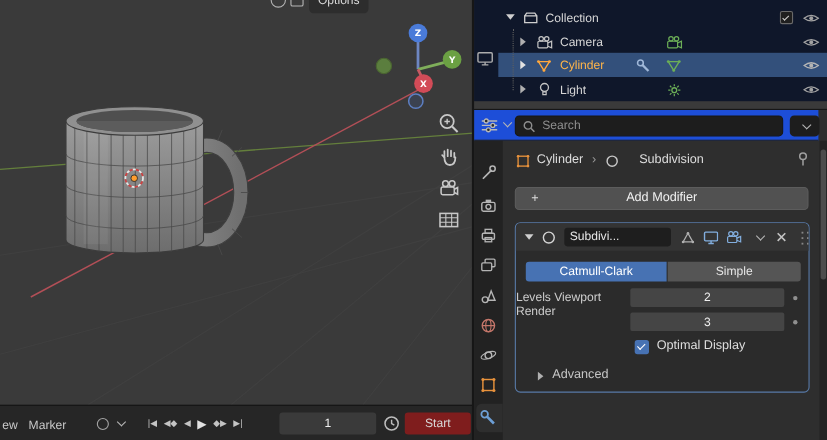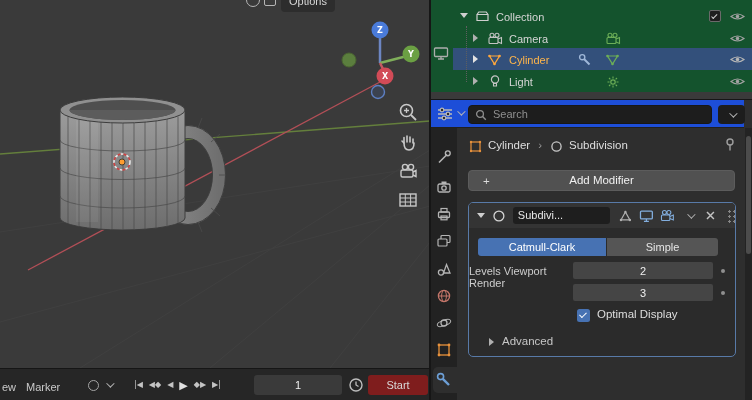--- a/index.html
+++ b/index.html
@@ -144,21 +144,21 @@
       <circle cx="8" cy="8" r="6" fill="none" stroke="#bdbdbd" stroke-width="1.4"></circle>
       <path d="M8,4.5 V8 L10.5,9.5" fill="none" stroke="#bdbdbd" stroke-width="1.3"></path>
     </svg>
     <div class="abs field" style="left:368px;top:6px;width:60px;height:20px;background:#7f1d1d;border-radius:3px">
       <span style="color:#d8d8d8">Start</span>
     </div>
   </div>
 
   <div class="abs" style="left:429px;top:0;width:2px;height:400px;background:#161616"></div>
 
-  <div class="abs" style="left:431px;top:0;width:321px;height:92px;background:#14532d;overflow:hidden">
+  <div class="abs" style="left:431px;top:0;width:321px;height:92px;background:#0f172a;overflow:hidden">
 
     <svg class="abs" style="left:2px;top:46px" width="16" height="15" viewBox="0 0 16 15">
       <rect x="1.5" y="2" width="13" height="8.5" rx="1" fill="none" stroke="#adadad" stroke-width="1.3"></rect>
       <path d="M5,13 h6 M8,10.5 V13" stroke="#adadad" stroke-width="1.3"></path>
     </svg>
 
     <div class="abs" style="left:22px;top:48px;width:299px;height:22px;background:#33507b"></div>
 
     <div class="abs" style="left:35px;top:26px;width:1px;height:56px;border-left:1px dotted #5f5f5f"></div>
 
@@ -321,21 +321,21 @@
           <circle cx="2" cy="2" r="1.2" fill="#e8923c"></circle>
             <circle cx="11" cy="2" r="1.2" fill="#e8923c"></circle>
           <circle cx="2" cy="11" r="1.2" fill="#e8923c"></circle>
             <circle cx="11" cy="11" r="1.2" fill="#e8923c"></circle>
         </svg>
         <span class="t115" style="margin-left:6px">Cylinder</span>
         <span class="t115" style="margin:0 8px;color:#979797">›</span>
         <svg width="13" height="13" viewBox="0 0 13 13">
           <circle cx="6.5" cy="6.5" r="4.6" fill="none" stroke="#c9c9c9" stroke-width="1.3"></circle>
         </svg>
-        <span class="t115" style="margin-left:6px">Subdivision</span>
+        <span class="t115" style="margin-left:18px">Subdivision</span>
       </div>
       <svg class="abs" style="left:266px;top:9px" width="14" height="15" viewBox="0 0 14 15">
         <circle cx="7" cy="5" r="3" fill="none" stroke="#9e9e9e" stroke-width="1.4"></circle>
         <line x1="7" y1="8" x2="7" y2="13.5" stroke="#9e9e9e" stroke-width="1.4"></line>
       </svg>
 
       <div class="abs f" style="left:11px;top:42px;width:267px;height:21px;background:#515151;border:1px solid #5c5c5c;border-radius:4px;justify-content:center">
         <span class="t115 abs" style="left:14px;top:5px;color:#dcdcdc">+</span>
         <span class="t115" style="color:#f0f0f0">Add Modifier</span>
       </div>
@@ -370,21 +370,21 @@
           <svg style="margin-left:12px" width="11" height="11" viewBox="0 0 11 11">
             <path d="M2,2 L9,9 M9,2 L2,9" stroke="#c2c2c2" stroke-width="1.5"></path>
           </svg>
           <span class="grip" style="margin-left:10px"></span>
         </div>
 
         <div class="abs f" style="left:9px;top:35px;width:250px;height:18px">
           <div class="f" style="width:128px;height:18px;background:#4772b3;border-radius:3px 0 0 3px;justify-content:center">
             <span class="t11" style="color:#ffffff">Catmull-Clark</span>
           </div>
-          <div class="f" style="width:111px;height:18px;background:#555555;border-radius:0 3px 3px 0;justify-content:center;margin-left:1px">
+          <div class="f" style="width:121px;height:18px;background:#555555;border-radius:0 3px 3px 0;justify-content:center;margin-left:1px">
             <span class="t11" style="color:#e6e6e6">Simple</span>
           </div>
         </div>
 
         <div class="abs t11" style="left:0;top:63px;width:96px;text-align:left;color:#cdcdcd">Levels Viewport</div>
         <div class="abs field" style="left:104px;top:59px;width:140px;height:17px">
           <span>2</span>
         </div>
         <span class="abs dot" style="left:252px;top:66px"></span>
 

